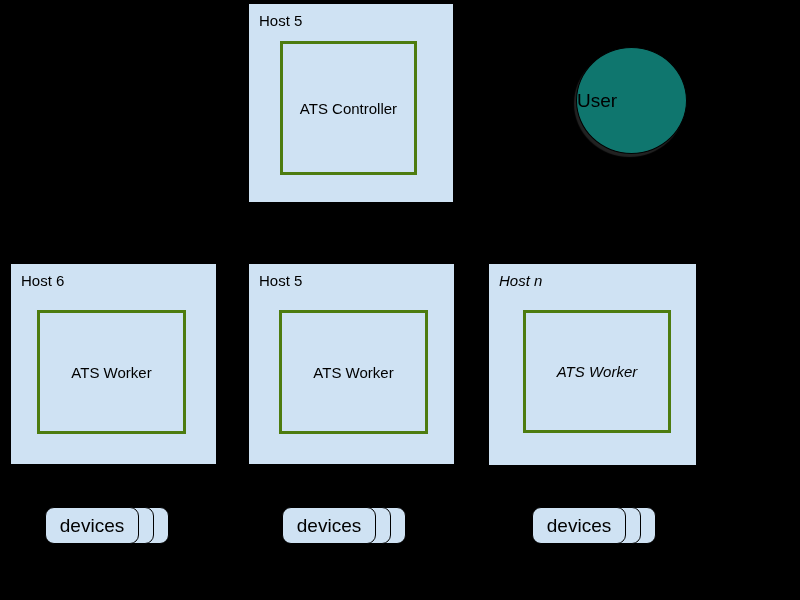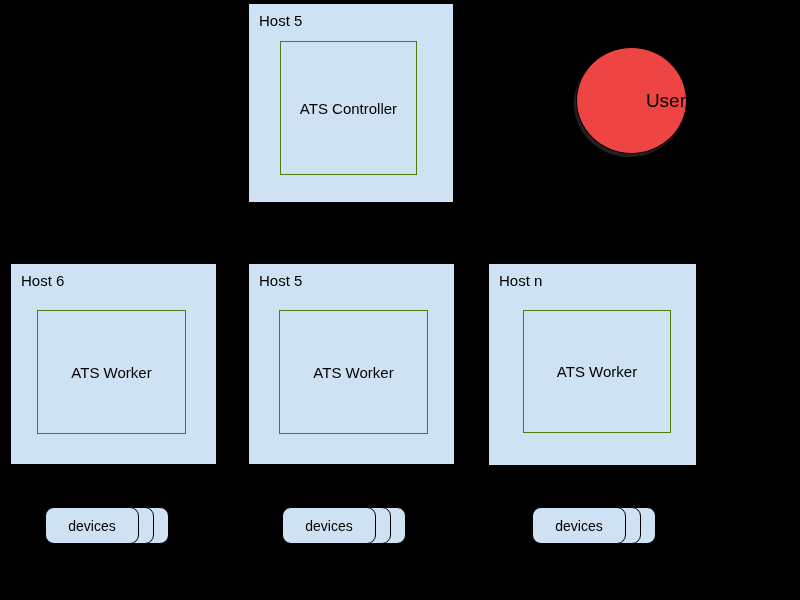--- a/index.html
+++ b/index.html
@@ -19,60 +19,60 @@
   
   .host {
     position: absolute;
     background: #cfe2f3;
     border: 1px solid #000000;
     box-sizing: border-box;
   }
   #host1 { left: 248px; top: 3px;   width: 206px; height: 200px; }
   #host2 { left: 10px;  top: 263px; width: 207px; height: 202px; }
   #host3 { left: 248px; top: 263px; width: 207px; height: 202px; }
-  #hostn { left: 488px; top: 263px; width: 209px; height: 203px; }
+  #hostn { left: 488px; top: 263px; width: 209px; height: 203px; font-style: italic; }
   .host-title {
     position: absolute;
     left: 10px;
     top: 8px;
     font-size: 15px;
     line-height: 1.2;
     white-space: nowrap;
   }
   
   .component {
     position: absolute;
     background: #cfe2f3;
-    border: 1px solid #4d7c0f;
+    border: 3px solid #4d7c0f;
     box-sizing: border-box;
     display: flex;
     align-items: center;
     justify-content: center;
     font-size: 15px;
     text-align: left;
   }
   #host1 .component { left: 31px; top: 37px; width: 137px; height: 134px; }
   #host2 .component { left: 26px; top: 46px; width: 149px; height: 124px; }
   #host3 .component { left: 30px; top: 46px; width: 149px; height: 124px; }
   #hostn .component { left: 34px; top: 46px; width: 148px; height: 123px; }
   
   .user-circle {
     position: absolute;
     left: 576px;
     top: 47px;
     width: 111px;
     height: 107px;
-    background: #ef4444;
+    background: #0f766e;
     border: 1px solid #000000;
     border-radius: 50%;
     box-sizing: border-box;
     box-shadow: -2px 3px 1px rgba(40,40,40,0.85);
     display: flex;
     align-items: center;
-    justify-content: flex-end;
+    justify-content: flex-start;
     font-size: 19px;
   }
   
   .devices-stack {
     position: absolute;
     top: 507px;
     width: 124px;
     height: 37px;
   }
   #devices1 { left: 45px; }
@@ -88,21 +88,21 @@
     border-radius: 9px;
     box-sizing: border-box;
   }
   .devices-card.back  { left: 30px; }
   .devices-card.mid   { left: 15px; }
   .devices-card.front {
     left: 0;
     display: flex;
     align-items: center;
     justify-content: center;
-    font-size: 14px;
+    font-size: 19px;
   }
 </style>
 </head>
 <body>
 
 <div class="canvas">
 
   <div class="host" id="host1">
     <div class="host-title">Host 5</div>
     <div class="component">

